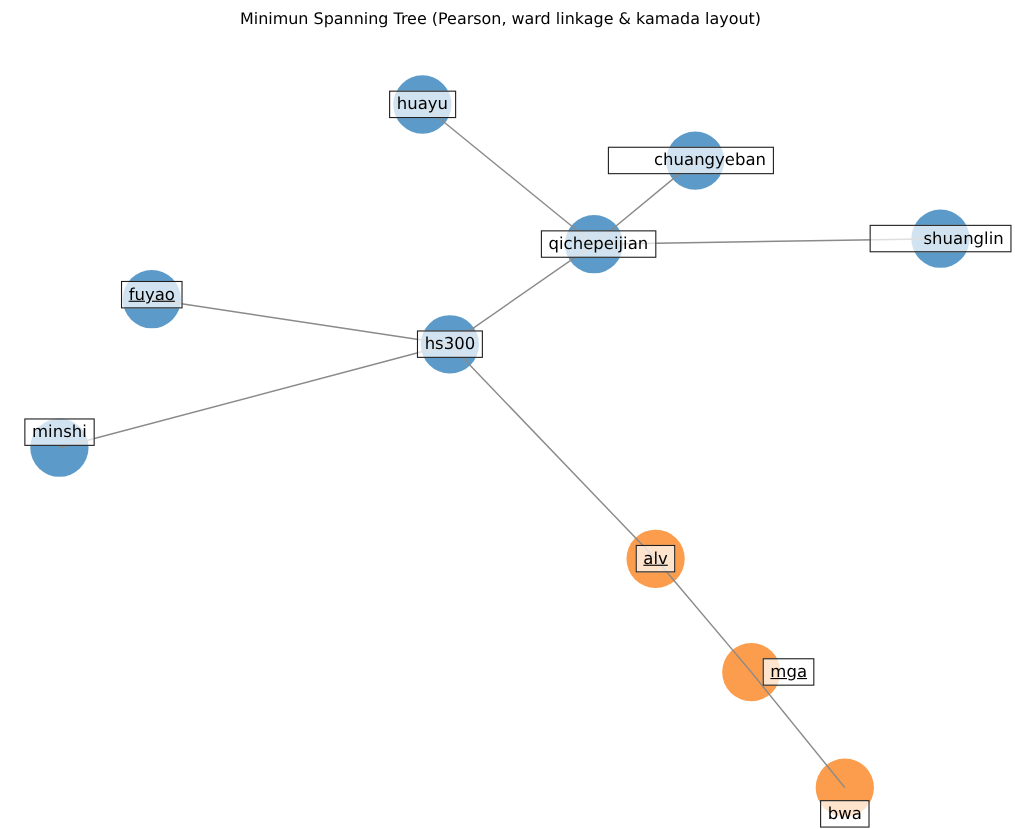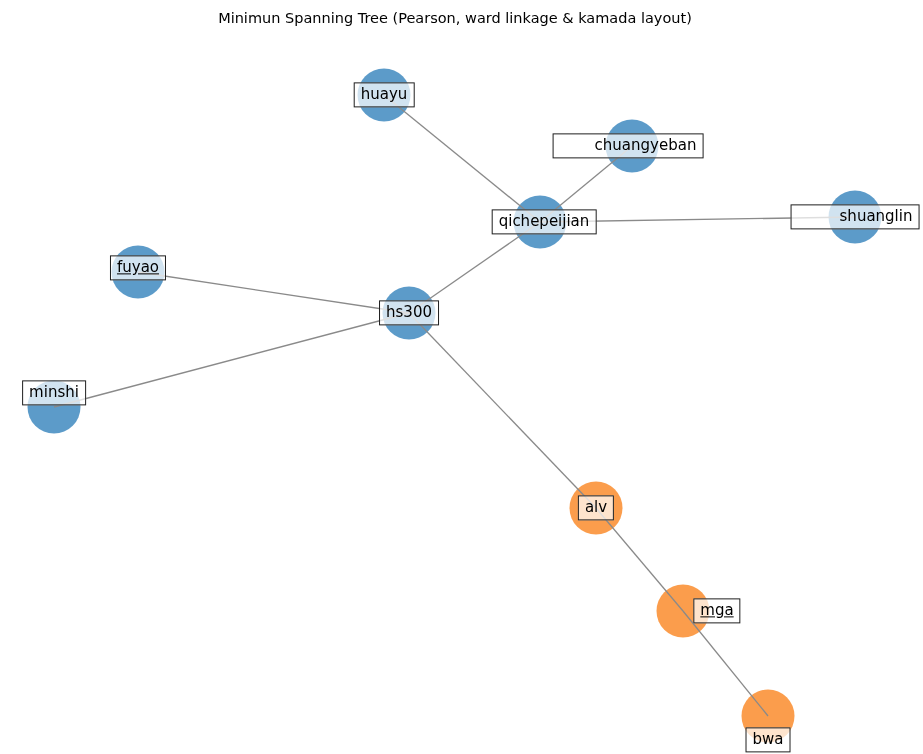--- a/index.html
+++ b/index.html
@@ -74,18 +74,18 @@
       <line x1="683" y1="611" x2="768" y2="716" stroke="#8a8a8a" stroke-width="1.3"></line>
     </svg>
   <div class="labels-layer">
       <div class="node-label" style="left: 384px; top: 95px; background: rgba(255, 255, 255, 0.72); border-color: rgb(31, 31, 31);">huayu</div>
       <div class="node-label" style="left: 628px; top: 146px; background: rgba(255, 255, 255, 0.72); border-color: rgb(31, 31, 31); padding-left: 41px;">chuangyeban</div>
       <div class="node-label" style="left: 544px; top: 222px; background: rgba(255, 255, 255, 0.72); border-color: rgb(31, 31, 31);">qichepeijian</div>
       <div class="node-label" style="left: 855px; top: 217px; background: rgba(255, 255, 255, 0.72); border-color: rgb(31, 31, 31); padding-left: 48px;">shuanglin</div>
       <div class="node-label" style="left: 138px; top: 268px; background: rgba(255, 255, 255, 0.72); border-color: rgb(31, 31, 31); text-decoration: underline;">fuyao</div>
       <div class="node-label" style="left: 409px; top: 313px; background: rgba(255, 255, 255, 0.72); border-color: rgb(31, 31, 31);">hs300</div>
       <div class="node-label" style="left: 54px; top: 393px; background: rgba(255, 255, 255, 0.72); border-color: rgb(31, 31, 31);">minshi</div>
-      <div class="node-label" style="left: 596px; top: 508px; background: rgba(255, 255, 255, 0.72); border-color: rgb(31, 31, 31);">alv</div>
+      <div class="node-label" style="left: 596px; top: 508px; background: rgba(255, 255, 255, 0.72); border-color: rgb(31, 31, 31); text-decoration: underline;">alv</div>
       <div class="node-label" style="left: 717px; top: 611px; background: rgba(255, 255, 255, 0.72); border-color: rgb(31, 31, 31); text-decoration: underline;">mga</div>
       <div class="node-label" style="left: 768px; top: 716px; background: rgba(255, 255, 255, 0.72); border-color: rgb(31, 31, 31); margin-top: 24px;">bwa</div>
     </div>
   <div class="chart-title">Minimun Spanning Tree (Pearson, ward linkage &amp; kamada layout)</div>
 </div>
 
 </body></html>

